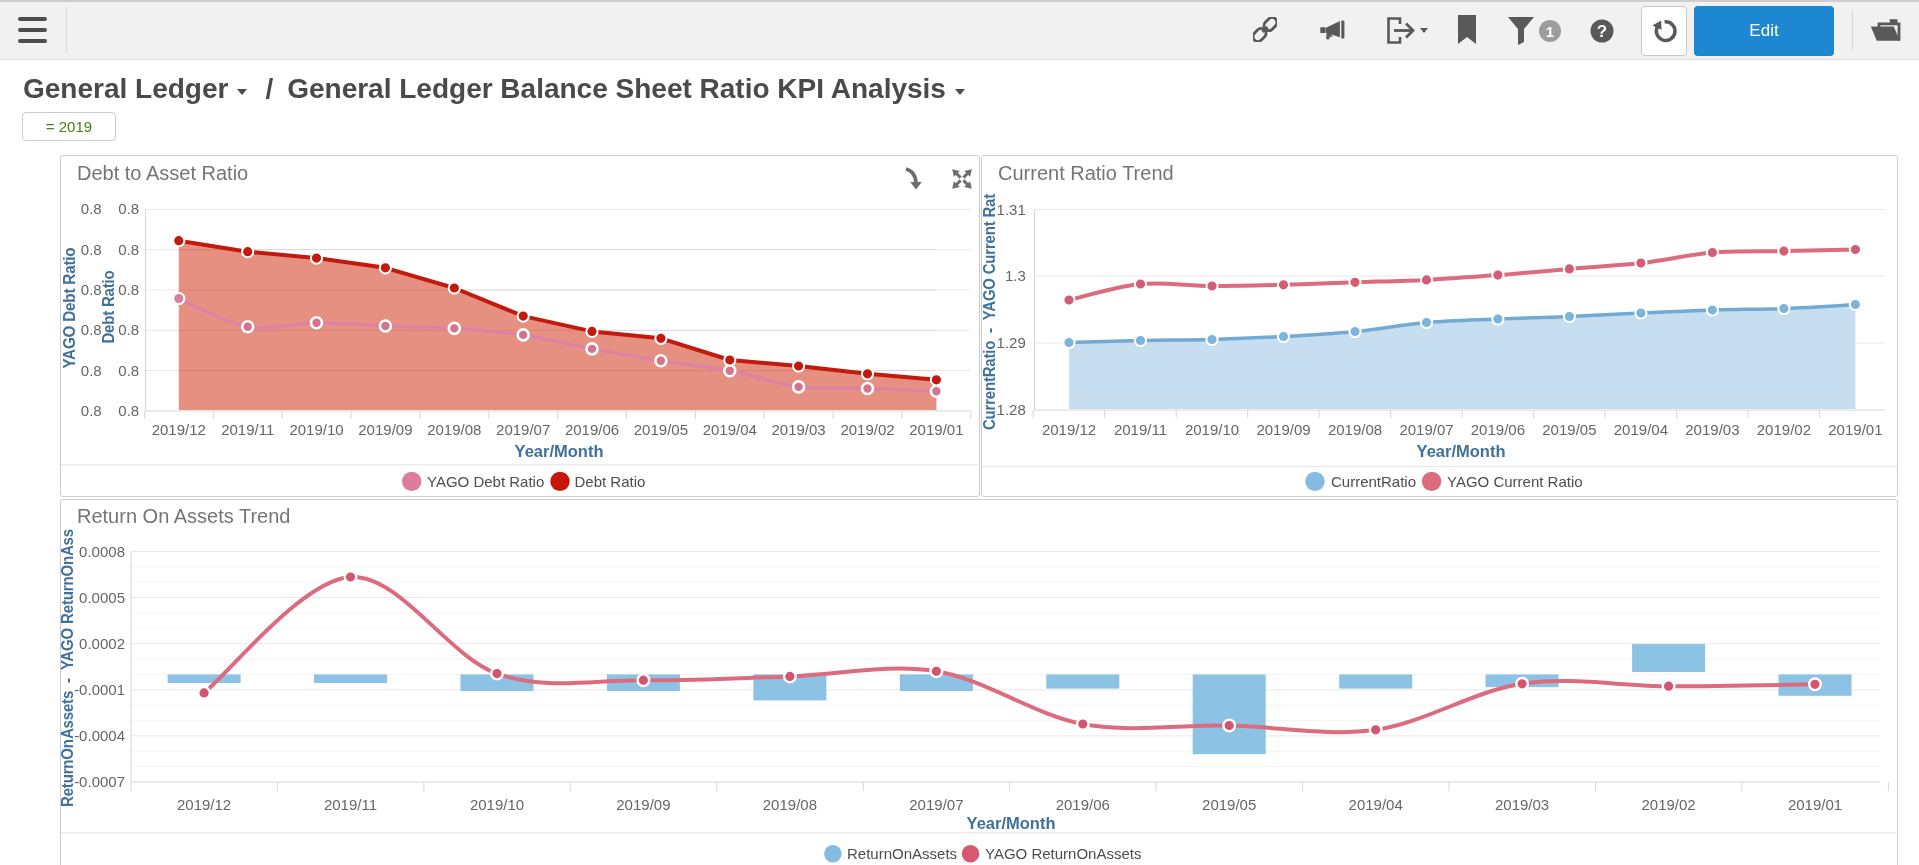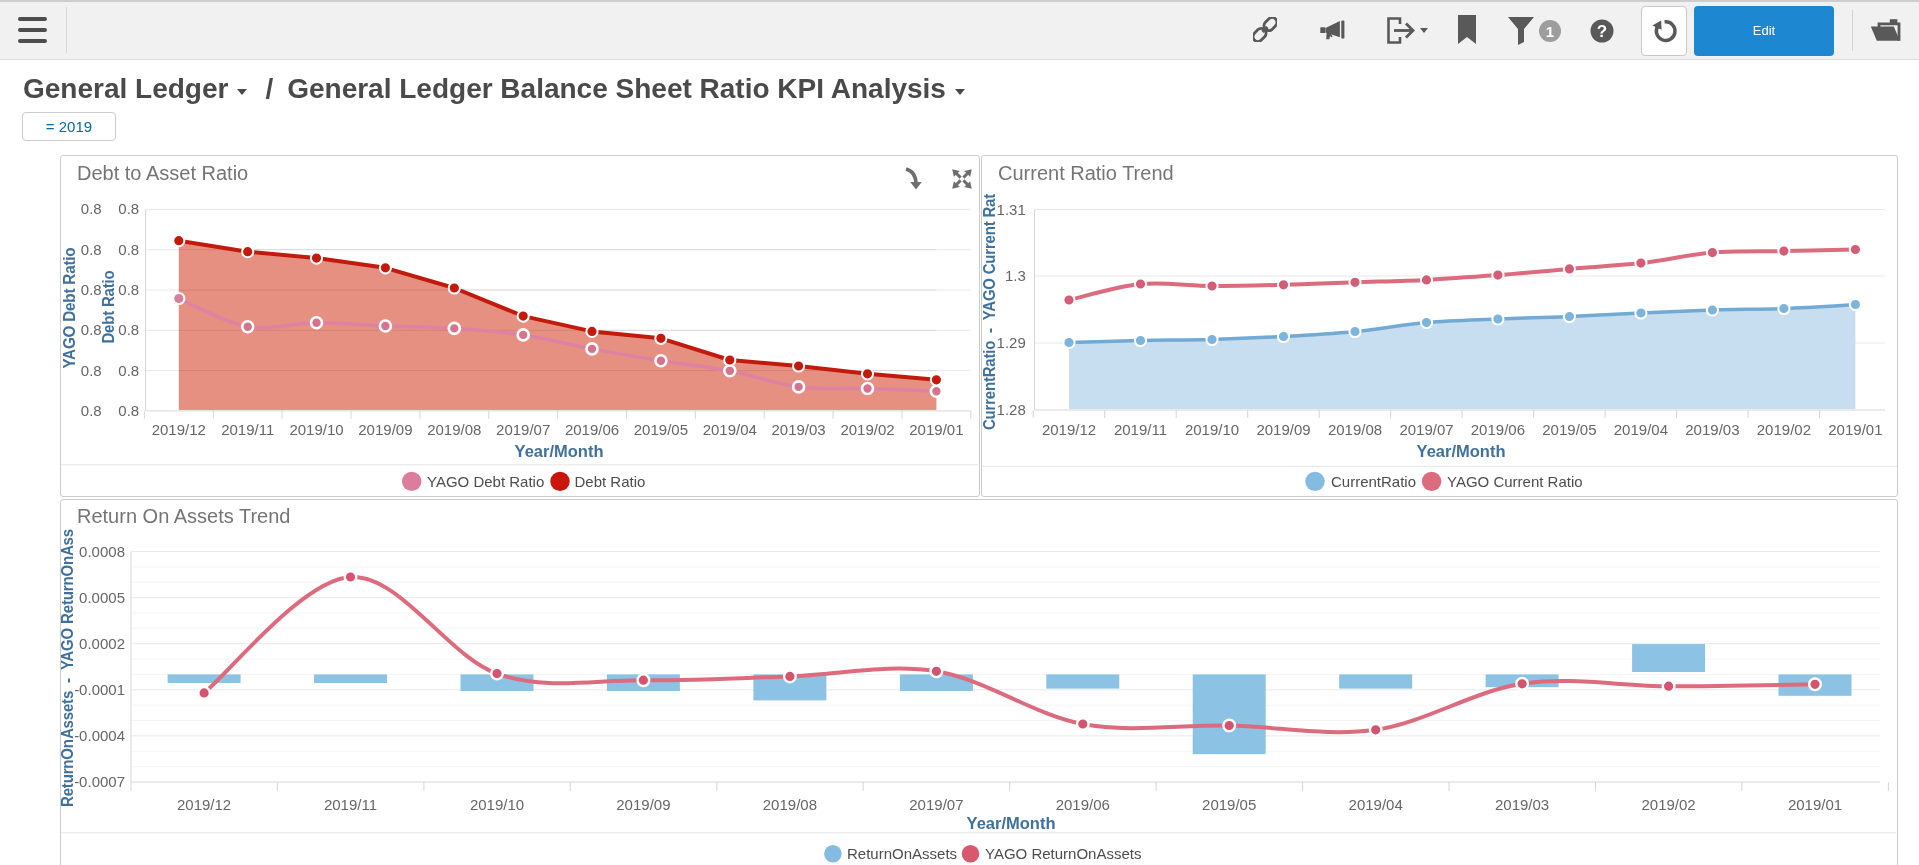--- a/index.html
+++ b/index.html
@@ -6,21 +6,21 @@
 .abs { position:absolute; }
 .topbar { position:absolute; left:0; top:0; width:1919px; height:60px; background:#f1f1f1; border-top:2px solid #cdcdcd; border-bottom:1px solid #dedede; }
 .panel { position:absolute; background:#fff; border:1px solid #ccc; border-radius:3px; }
 svg text.tick { font-family:"Liberation Sans",sans-serif; font-size:15px; fill:#666; }
 svg text.ctitle { font-family:"Liberation Sans",sans-serif; font-size:20px; fill:#757575; }
 svg text.ytitle { font-family:"Liberation Sans",sans-serif; font-size:16px; font-weight:bold; fill:#40719c; letter-spacing:-0.2px; }
 svg text.xtitle { font-family:"Liberation Sans",sans-serif; font-size:16.5px; font-weight:bold; fill:#40719c; }
 svg text.leg { font-family:"Liberation Sans",sans-serif; font-size:15px; fill:#4d4d4d; }
 .crumb { position:absolute; left:23px; top:73px; font-size:28px; color:#4a4a4a; white-space:nowrap;font-weight:bold; }
 .caret { display:inline-block; width:0; height:0; border-left:5.5px solid transparent; border-right:5.5px solid transparent; border-top:6.5px solid #4a4a4a; vertical-align:middle; margin-left:9px; margin-top:3px; }
-.chip { position:absolute; left:22px; top:112px; width:94px; height:29px; border:1px solid #ccc; border-radius:4px; font-size:15px; color:#0369a1; text-align:center; line-height:27px; }
+.chip { position:absolute; left:22px; top:112px; width:94px; height:29px; border:1px solid #ccc; border-radius:4px; font-size:15px; color:#4d7c0f; text-align:center; line-height:27px; }
 .hline { position:absolute; left:18px; width:29px; height:3.5px; background:#4d4d4d; border-radius:2px; }
 </style></head>
 <body>
 <div class="topbar"></div>
 <div class="hline" style="top:17px"></div>
 <div class="hline" style="top:28px"></div>
 <div class="hline" style="top:39px"></div>
 <div class="abs" style="left:66px;top:7px;width:1px;height:46px;background:#d8d8d8"></div>
 <svg class="abs" style="left:1253px;top:17px" width="24" height="25" viewBox="0 0 24 25">
 <g transform="translate(12,12.5) rotate(-45)" fill="none" stroke="#595959" stroke-width="2.8">
@@ -55,21 +55,21 @@
   </svg>
 <svg class="abs" style="left:1590px;top:19px" width="24" height="24" viewBox="0 0 24 24">
 <circle cx="12" cy="12" r="11.5" fill="#595959"></circle>
 <text x="12" y="18" text-anchor="middle" font-size="17" font-weight="bold" fill="#fff" font-family="Liberation Sans,sans-serif">?</text>
   </svg>
 <div class="abs" style="left:1641px;top:6px;width:46px;height:50px;background:#fff;border:1px solid #c9c9c9;border-radius:4px"></div>
 <svg class="abs" style="left:1650px;top:16px" width="30" height="30" viewBox="0 0 30 30">
 <path d="M8.2 9.6 A9.3 9.3 0 1 0 14.6 5.9" fill="none" stroke="#595959" stroke-width="3.5"></path>
 <path d="M2.4 9.6 L11.1 4.6 L11.6 13.8 Z" fill="#595959"></path>
   </svg>
-<div class="abs" style="left:1694px;top:6px;width:140px;height:50px;background:#1d87d1;border-radius:4px;color:#fff;font-size:13px;text-align:center;line-height:50px">Edit</div>
+<div class="abs" style="left:1694px;top:6px;width:140px;height:50px;background:#1d87d1;border-radius:4px;color:#fff;font-size:17px;text-align:center;line-height:50px">Edit</div>
 <div class="abs" style="left:1852px;top:10px;width:1px;height:41px;background:#d5d5d5"></div>
 <svg class="abs" style="left:1868px;top:16px" width="35" height="28" viewBox="0 0 35 28">
 <g fill="#595959">
 <rect x="21.8" y="3.2" width="7.6" height="4.5"></rect>
 <path d="M9.6 6.4 L32.4 6.4 L32.4 24.8 L29.6 24.8 L29.6 9.2 L12.4 9.2 L12.4 12 L9.6 12 Z"></path>
 <path d="M2.8 10.4 L25.8 10.4 L31.8 24.8 L8.8 24.8 Z"></path>
 </g>
   </svg>
 <div class="crumb">General Ledger<span class="caret"></span><span style="margin:0 14px 0 18px">/</span>General Ledger Balance Sheet Ratio KPI Analysis<span class="caret"></span></div>
 <div class="chip">= 2019</div>

